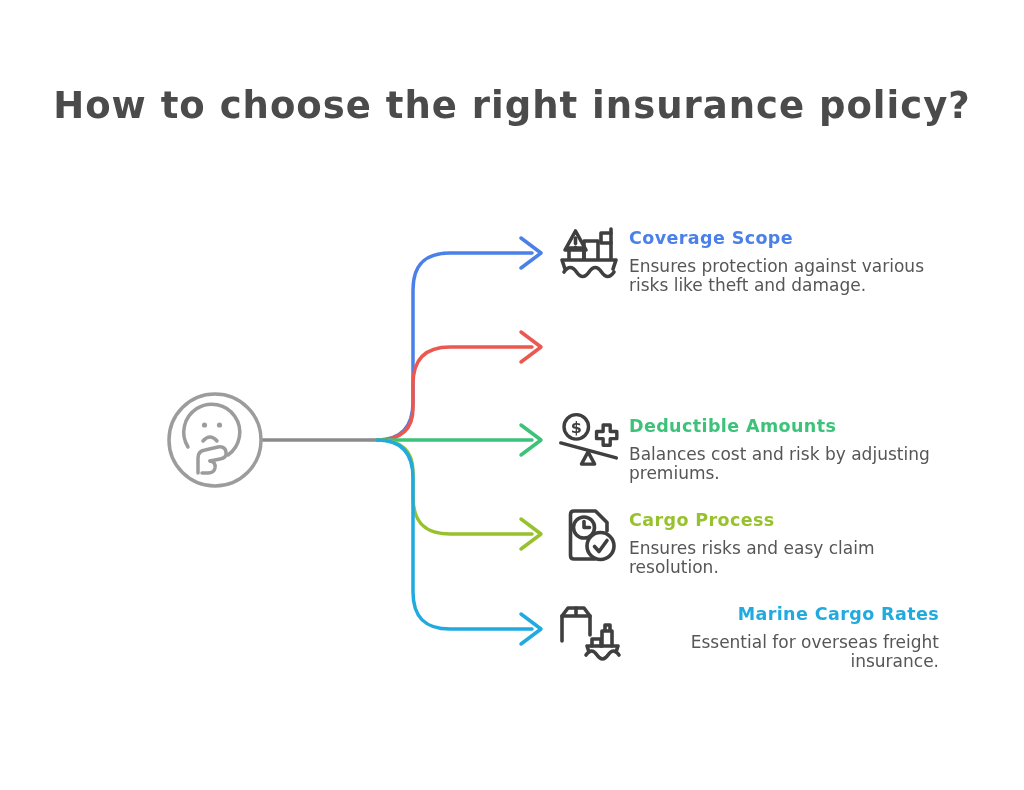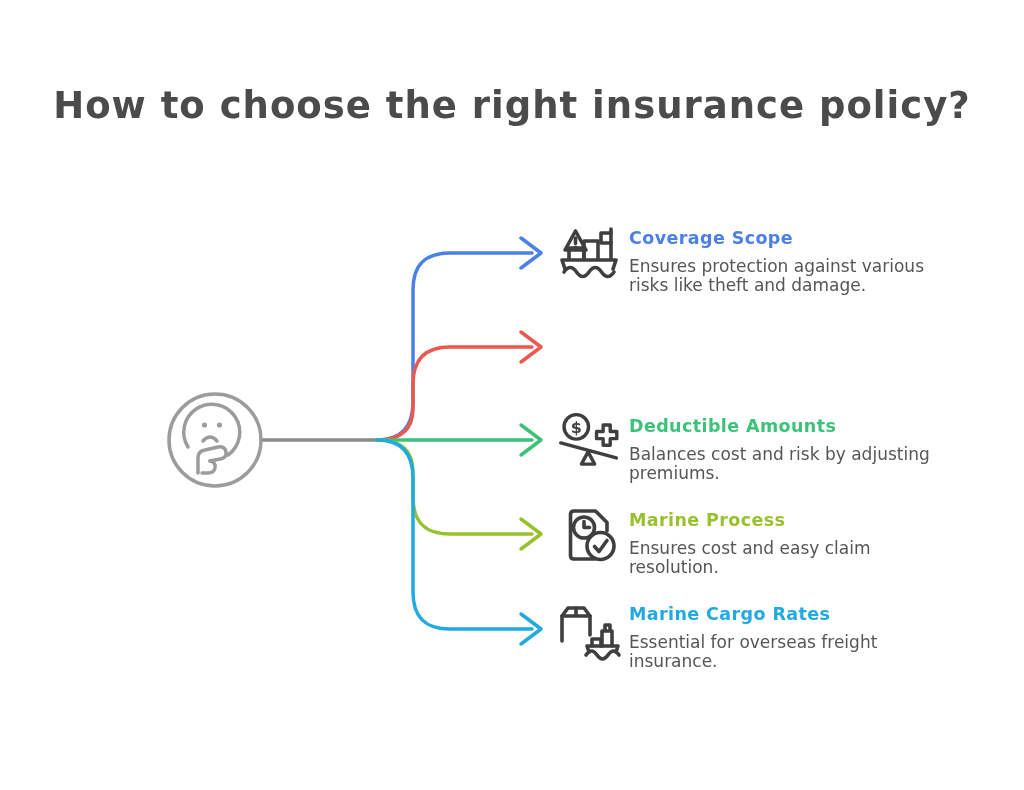--- a/index.html
+++ b/index.html
@@ -10,21 +10,21 @@
   .title{
     position:absolute;top:84px;left:0;width:1024px;text-align:center;
     font-size:37px;font-weight:800;letter-spacing:1px;
   }
   #connector-layer{position:absolute;left:0;top:0;width:1024px;height:790px;}
   #connector-layer path, #connector-layer polyline{
     fill:none;stroke-width:3.5;stroke-linecap:round;stroke-linejoin:round;
   }
   .center-icon{position:absolute;left:165px;top:390px;width:100px;height:100px;}
   .branch-row{position:absolute;left:556px;width:410px;display:flex;gap:7px;}
-  .row0{top:218px;} .row1{top:312px;} .row2{top:406px;} .row3{top:500px;} .row4{top:594px;}
+  .row0{top:218px;} .row1{top:312px;} .row2{top:406px;} .row3{top:500px;} .row4{top:594px;text-align:right;}
   .branch-icon{flex:0 0 66px;width:66px;height:66px;margin-top:2px;}
   .branch-text{padding-top:10px;}
   .branch-label{font-size:17.5px;font-weight:800;letter-spacing:.4px;}
   .branch-desc{margin-top:9px;width:310px;font-size:17px;line-height:19px;}
   svg{display:block;}
 </style>
 </head>
 <body>
 
 <div id="canvas">
@@ -103,22 +103,22 @@
     <svg class="branch-icon" viewBox="0 0 66 66">
       <g fill="none" stroke-width="3.6" stroke-linecap="round" stroke-linejoin="round" stroke="#3f3f3f">
         <path d="M 39 57 H 18 Q 14.5 57 14.5 53.5 V 12.5 Q 14.5 9 18 9 H 39.5 L 51 20.5 V 29"></path>
         <circle cx="28" cy="25.5" r="10.5" fill="#ffffff"></circle>
         <path d="M 28 19.5 V 25.5 H 33.5"></path>
         <circle cx="44.5" cy="44" r="13.5" fill="#ffffff"></circle>
         <path d="M 38.5 44.5 L 43 49.5 L 51 38.5"></path>
       </g>
     </svg>
     <div class="branch-text">
-      <div class="branch-label" style="color: rgb(151, 194, 46);">Marine Process</div>
-      <div class="branch-desc" style="color: rgb(86, 86, 86);">Ensures cost and easy claim resolution.</div>
+      <div class="branch-label" style="color: rgb(151, 194, 46);">Cargo Process</div>
+      <div class="branch-desc" style="color: rgb(86, 86, 86);">Ensures risks and easy claim resolution.</div>
     </div>
   </div>
 
   <div class="branch-row row4">
     <svg class="branch-icon" viewBox="0 0 66 66">
       <g fill="none" stroke-width="3.6" stroke-linecap="round" stroke-linejoin="round" stroke="#3f3f3f">
         <path d="M 6 45 V 20 L 12 12 H 28 L 34 20 V 39"></path>
         <path d="M 6 20 H 34 M 20 12 V 20"></path>
         <path d="M 36 50 V 43 H 45 V 50"></path>
         <path d="M 46 50 V 35 H 56 V 50 M 49 35 V 29 H 54 V 35"></path>

